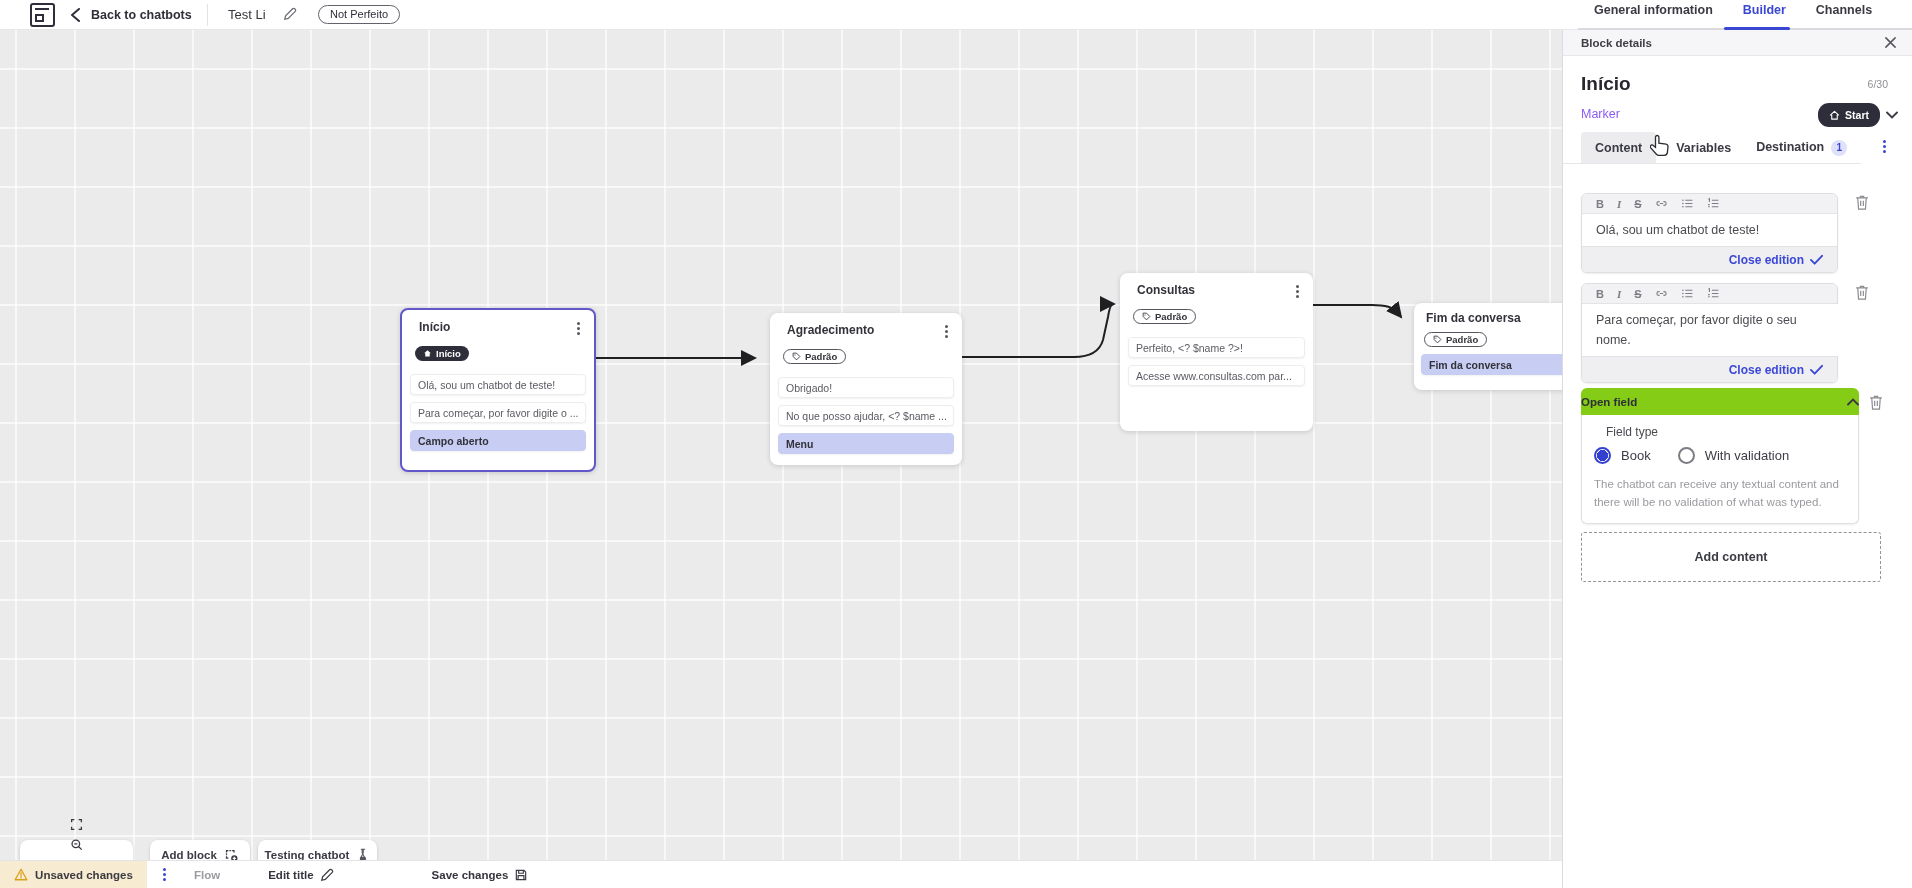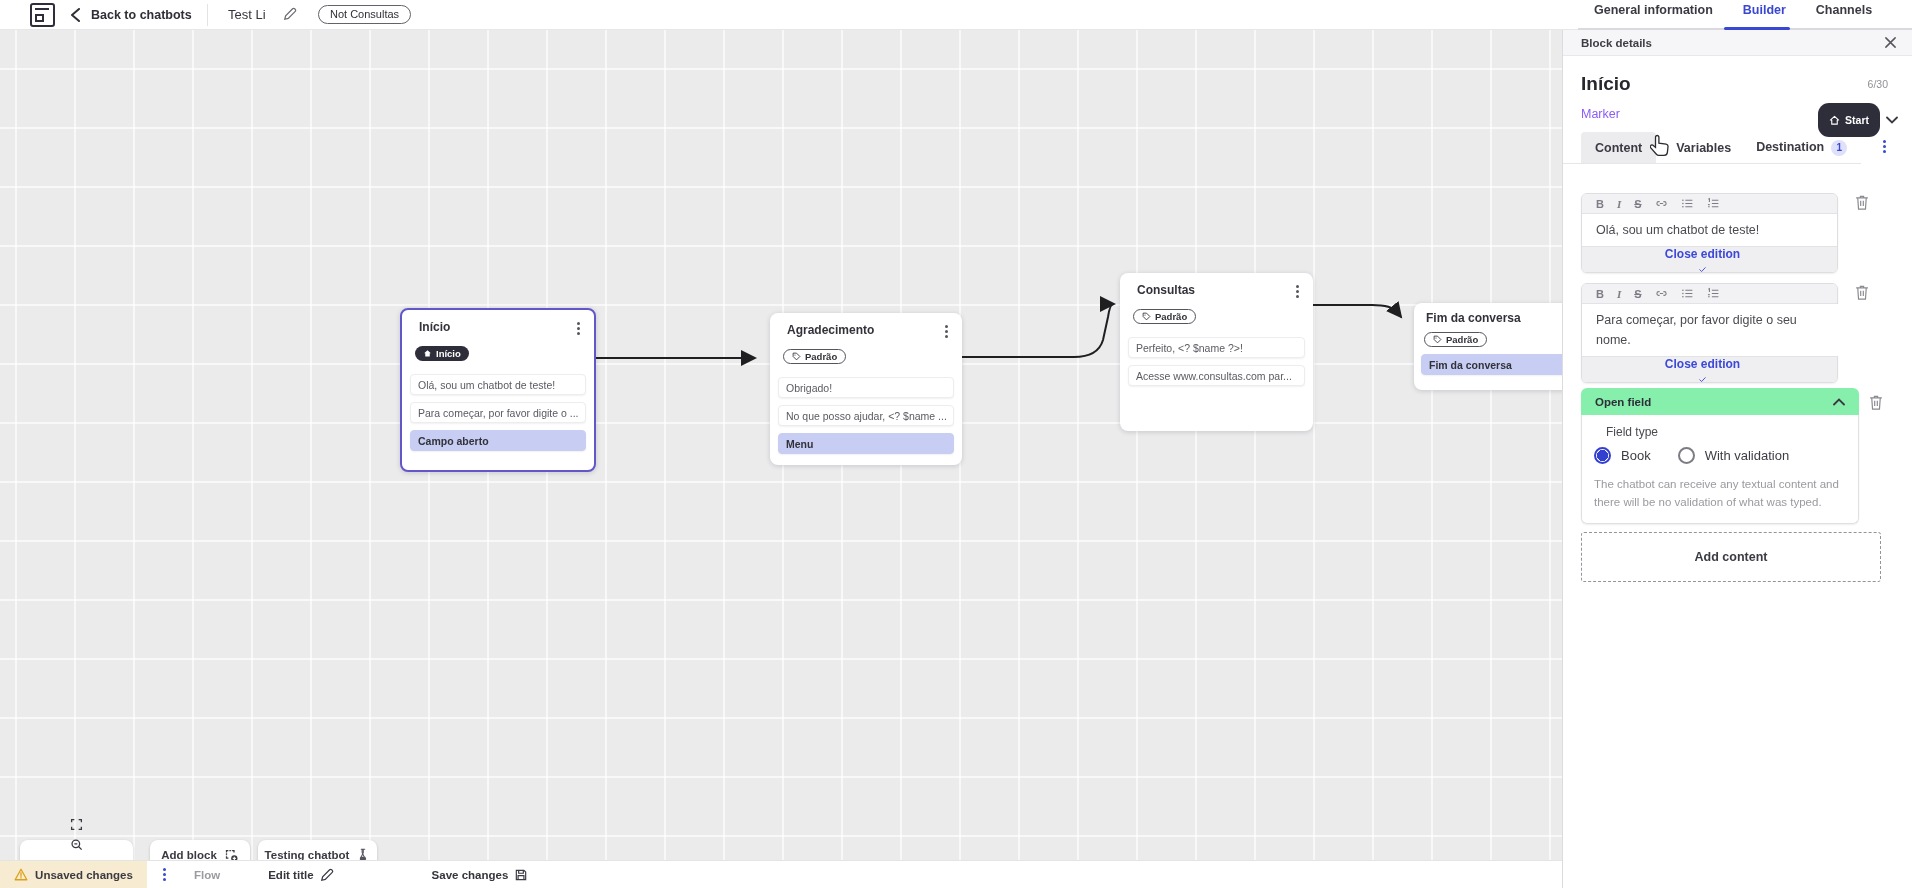--- a/index.html
+++ b/index.html
@@ -58,43 +58,43 @@
   .sb-save { margin-left:74px;padding-left:24px; }
 
   
   .panel { position:absolute; left:1562px; top:30px; width:350px; height:858px; background:#fff; border-left:1px solid #dcdce0; z-index:50; }
   .panel-bar { height:26px; background:#f6f6f8; border-bottom:1px solid #e8e8ea; display:flex; align-items:center; justify-content:space-between; padding:0 15px 0 18px; }
   .panel-bar-label { font-size:11.5px; font-weight:600; color:#3d3d45; }
   .pname { position:absolute; left:18px; top:43px; font-size:19px; font-weight:700; color:#27272e; }
   .pcount { position:absolute; right:24px; top:48px; font-size:10.5px; color:#8f8f96; }
   .marker-label { position:absolute; left:18px; top:77px; font-size:12.5px; color:#8b5cf6; }
   .start-wrap { position:absolute; right:14px; top:73px; display:flex; align-items:center; gap:6px; }
-  .pill-start { display:inline-flex; align-items:center; gap:5px; background:#2e2e3a; color:#fff; font-size:10.5px; font-weight:700; height:34px; border-radius:11px; padding:0 11px; cursor:pointer; }
+  .pill-start { display:inline-flex; align-items:center; gap:5px; background:#2e2e3a; color:#fff; font-size:10.5px; font-weight:700; height:24px; border-radius:11px; padding:0 11px; cursor:pointer; }
   .ptabs { position:absolute; left:18px; top:101px; display:flex; align-items:center; }
   .ptab { font-size:12.5px; font-weight:600; color:#3a3a43; cursor:pointer; }
   .ptab.active { background:#ececee; border-radius:4px 4px 0 0; padding:9px 14px; }
   .ptab.plain { padding:9px 0; }
   .gap1{ width:20px; } .gap2{ width:25px; }
   .dest-badge { display:inline-block; margin-left:7px; width:16px; height:16px; border-radius:50%; background:#dfe0fa; color:#3947d2; font-size:10px; font-weight:700; text-align:center; line-height:16px; }
   .ptab-kebab { position:absolute; right:26px; top:110px; display:flex; flex-direction:column; gap:2px; cursor:pointer; }
   .ptab-kebab s { width:3px; height:3px; border-radius:50%; background:#3947d2; }
   .ptabs-divider { position:absolute; left:0; top:133px; width:298px; height:1px; background:#e6e6e9; }
 
   .editor { position:absolute; left:18px; width:257px; border:1px solid #dedee2; border-radius:6px; box-shadow:0 1px 2px rgba(0,0,0,.07); background:#fff; }
   .ed-toolbar { height:20px; background:#f2f2f4; border-bottom:1px solid #e3e3e6; border-radius:5px 5px 0 0; display:flex; align-items:center; gap:13px; padding:0 0 0 14px; color:#7d7d85; }
   .ed-btn { font-size:11px; font-weight:700; cursor:pointer; display:flex; align-items:center; }
   .ed-btn.it { font-style:italic; font-family:"Liberation Serif", serif; }
   .ed-btn.st { text-decoration:line-through; }
   .ed-text { padding:6px 14px; font-size:12.5px; color:#4a4a50; line-height:20px; background:#fff; min-height:22px; outline:none; }
-  .ed-footer { height:26px; background:#efeff1; border-top:1px solid #e3e3e6; border-radius:0 0 5px 5px; display:flex; align-items:center; justify-content:flex-start; gap:6px; padding-right:14px;flex-direction:column; }
+  .ed-footer { height:26px; background:#efeff1; border-top:1px solid #e3e3e6; border-radius:0 0 5px 5px; display:flex; align-items:center; justify-content:flex-end; gap:6px; padding-right:14px; }
   .close-ed { font-size:12px; font-weight:700; color:#3b48d8; cursor:pointer; }
   .trash { position:absolute; cursor:pointer; }
 
   .openfield { position:absolute; left:18px; top:358px; width:278px; border-radius:6px; box-shadow:0 1px 2px rgba(0,0,0,.07); }
-  .of-head { height:27px; background:#86efac; border-radius:6px 6px 0 0; display:flex; align-items:center; justify-content:space-between; padding:0 14px; cursor:pointer; }
+  .of-head { height:27px; background:#84cc16; border-radius:6px 6px 0 0; display:flex; align-items:center; justify-content:space-between; padding:0 0; cursor:pointer; }
   .of-title { font-size:11.5px; font-weight:700; color:#2e2e38; }
   .of-body { background:#fff; border:1px solid #e0e0e4; border-top:none; border-radius:0 0 6px 6px; padding:10px 12px 12px 12px; }
   .ft-label { font-size:12px; color:#4a4a50; margin-left:12px; }
   .radio-row { display:flex; align-items:center; margin-top:8px; }
   .radio { width:17px; height:17px; border-radius:50%; cursor:pointer; flex:0 0 auto; }
   .radio.sel { border:2px solid #3340cf; background:radial-gradient(circle, #3340cf 0 5.5px, #fff 5.6px); }
   .radio.un { border:2px solid #7c7c84; background:#fff; }
   .radio-label { font-size:13px; color:#3d3d45; margin:0 0 0 10px; }
   .radio-label.second { margin-right:0; }
   .rgap { width:27px; }
@@ -123,21 +123,21 @@
       </span>
       <span class="back-label">Back to chatbots</span>
     </div>
     <div class="vdiv"></div>
     <span class="doc-title">Test Li</span>
     <span class="pencil-sm">
       <svg width="14" height="14" viewBox="0 0 16 16">
           <path d="M2 14 l1-4 8-8 a1.6 1.6 0 0 1 2.3 0 l.7.7 a1.6 1.6 0 0 1 0 2.3 l-8 8 z" fill="none" stroke="#6a6a72" stroke-width="1.4"></path>
         </svg>
     </span>
-    <span class="status-pill">Not Consultas</span>
+    <span class="status-pill">Not Perfeito</span>
 
     <div class="top-tabs">
       <span class="top-tab">General information</span>
       <span class="top-tab active">Builder</span>
       <span class="top-tab">Channels</span>
     </div>
     <div class="tabs-divider"></div>
     <div class="tab-underline"></div>
   </div>
 

